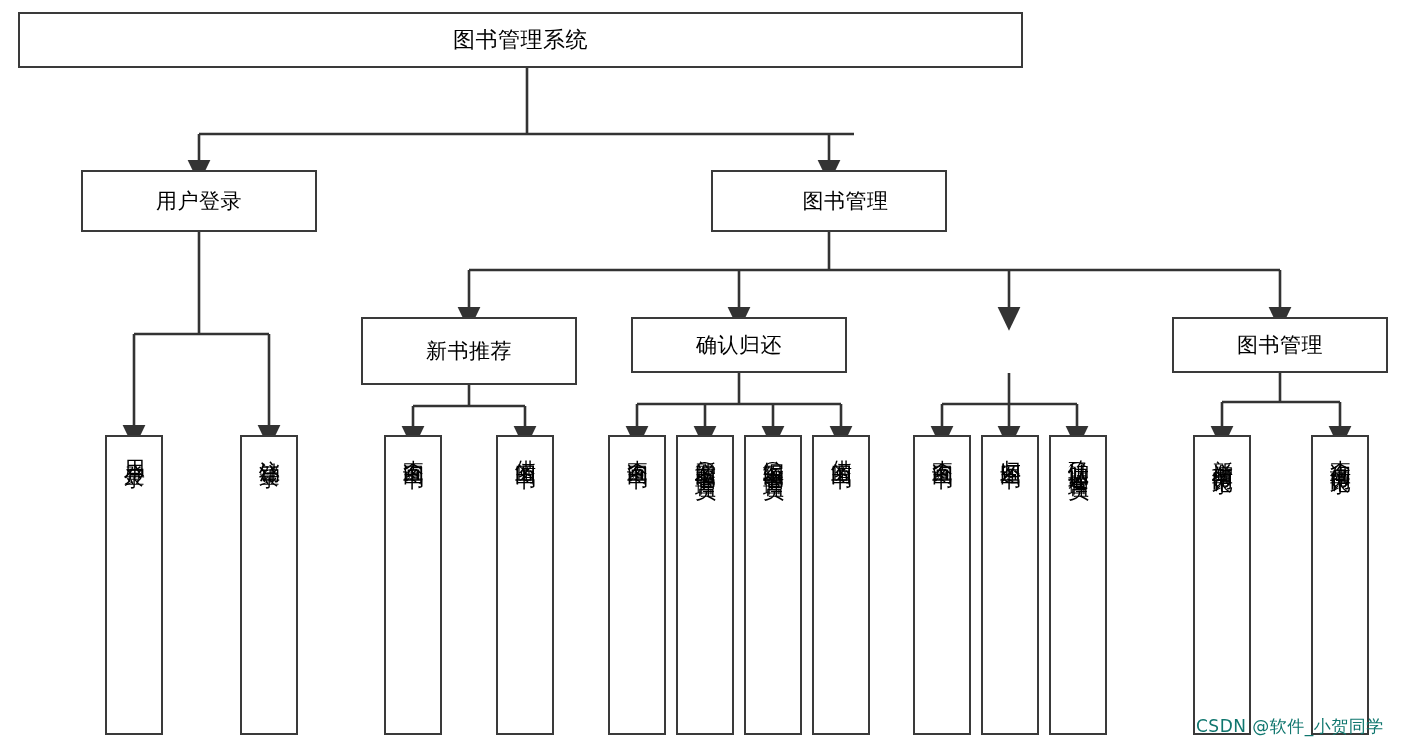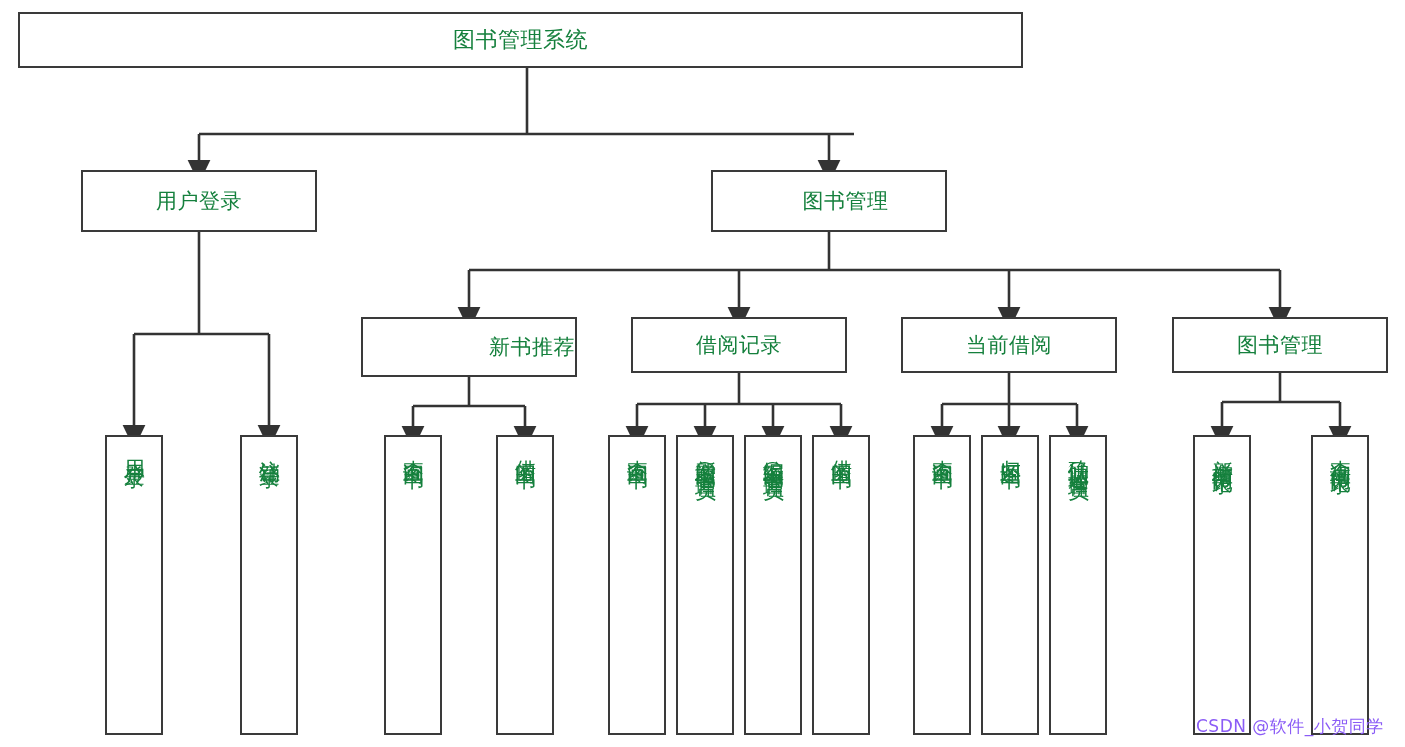--- a/index.html
+++ b/index.html
@@ -30,21 +30,21 @@
     position: absolute;
     box-sizing: border-box;
     background: #ffffff;
     border: 2px solid #3a3a3a;
     display: flex;
     align-items: center;
     justify-content: center;
     overflow: hidden;
   }
   .node-label {
-    color: #15803d;
+    color: #000000;
     font-family: "DejaVu Sans", "Liberation Sans", sans-serif;
     text-align: center;
     line-height: 1.18;
     white-space: nowrap;
   }
   
   .node.horiz .node-label {
     font-size: 21px;
     letter-spacing: 0.5px;
   }
@@ -60,21 +60,21 @@
     writing-mode: vertical-rl;
     text-orientation: upright;
     font-size: 21px;
     line-height: 1.0;
     letter-spacing: 3px;
     white-space: nowrap;
     max-height: 292px;
   }
   .watermark {
     position: absolute;
-    color: #8b5cf6;
+    color: #0f766e;
     font-size: 17px;
     font-family: "DejaVu Sans", "Liberation Sans", sans-serif;
     white-space: nowrap;
     letter-spacing: 0.5px;
   }
 </style>
 </head>
 <body>
 
 <div id="diagram-root">
@@ -133,28 +133,25 @@
     <span class="node-label">图书管理系统</span>
   </div>
 
   <div class="node horiz" style="left:81px; top:170px; width:236px; height:62px;">
     <span class="node-label">用户登录</span>
   </div>
   <div class="node horiz" style="left:711px; top:170px; width:236px; height:62px;padding-left:33px;">
     <span class="node-label">图书管理</span>
   </div>
 
-  <div class="node horiz" style="left:361px; top:317px; width:216px; height:60px;justify-content:flex-end;">
+  <div class="node horiz" style="left:361px; top:317px; width:216px; height:68px;">
     <span class="node-label">新书推荐</span>
   </div>
   <div class="node horiz" style="left:631px; top:317px; width:216px; height:56px;">
-    <span class="node-label">借阅记录</span>
-  </div>
-  <div class="node horiz" style="left:901px; top:317px; width:216px; height:56px;">
-    <span class="node-label">当前借阅</span>
+    <span class="node-label">确认归还</span>
   </div>
   <div class="node horiz" style="left:1172px; top:317px; width:216px; height:56px;">
     <span class="node-label">图书管理</span>
   </div>
 
   <div class="node vert" style="left:105px; top:435px; width:58px; height:300px;">
     <span class="node-label">用户登录</span>
   </div>
   <div class="node vert" style="left:240px; top:435px; width:58px; height:300px;">
     <span class="node-label">注销登录</span>

